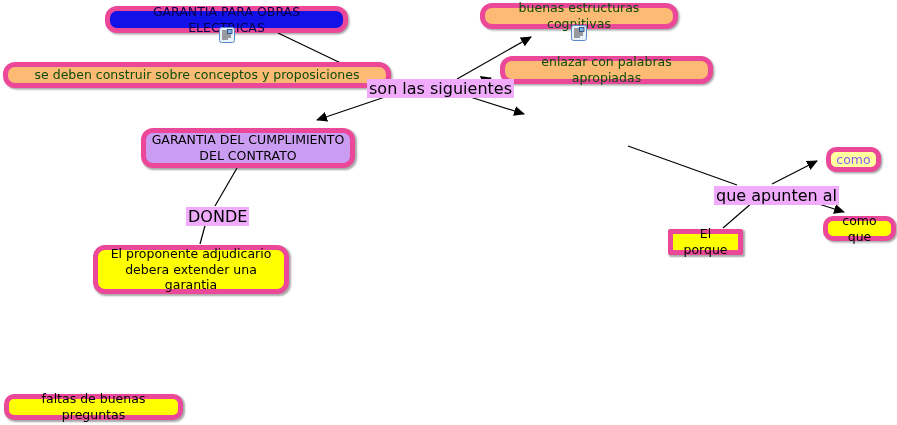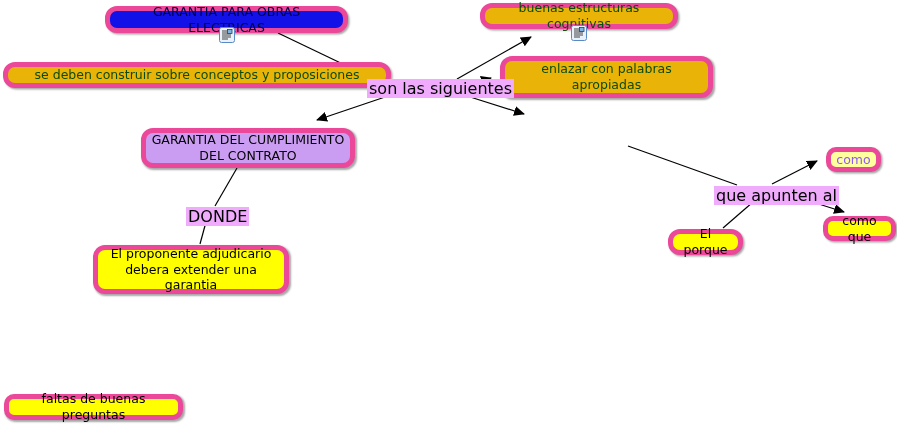--- a/index.html
+++ b/index.html
@@ -10,21 +10,21 @@
   .wires{position:absolute;left:0;top:0;z-index:1;}
   .wires line{stroke:#000;stroke-width:1.2;}
   .node{
     position:absolute;z-index:2;box-sizing:border-box;
     display:flex;align-items:center;justify-content:center;text-align:center;
     font-size:12.5px;line-height:1.25;white-space:pre-line;
     border:5px solid #ec4899;border-radius:12px;padding:0 3px;
     box-shadow:1.5px 1.5px 2px rgba(0,0,0,0.35);
   }
   .n-blue  {background:#1212e8;color:#000045;}
-  .n-green {background:#eab308;color:#0b4b0b;}
+  .n-green {background:#fdba74;color:#0b4b0b;}
   .n-purple{background:#cb9df2;color:#000000;}
   .n-yellow{background:#ffff00;color:#000000;}
   .n-pale  {background:#ffffa0;color:#8b5cf6;}
   .phrase{
     position:absolute;z-index:3;font-size:16px;color:#000;
     background:#f0abfc;padding:0 2px;white-space:nowrap;
   }
   .ricon{position:absolute;z-index:4;width:16px;height:16px;cursor:pointer;}
 </style>
 </head>
@@ -57,40 +57,40 @@
   </div>
 
   <div class="node n-green" style="left:480px;top:3px;width:198px;height:26px;">
     <span>buenas estructuras cognitivas</span>
   </div>
 
   <div class="node n-green" style="left:3px;top:62px;width:388px;height:26px;">
     <span>se deben construir sobre conceptos y proposiciones</span>
   </div>
 
-  <div class="node n-green" style="left:500px;top:56px;width:213px;height:42px;">
+  <div class="node n-green" style="left:500px;top:56px;width:213px;height:28px;">
     <span>enlazar con palabras apropiadas</span>
   </div>
 
 
   <div class="node n-purple" style="left:141px;top:128px;width:214px;height:40px;">
     <span>GARANTIA DEL CUMPLIMIENTO
 DEL CONTRATO</span>
   </div>
 
   <div class="node n-yellow" style="left:93px;top:245px;width:196px;height:49px;">
     <span>El proponente adjudicario
 debera extender una garantia</span>
   </div>
 
   <div class="node n-pale" style="left:826px;top:147px;width:55px;height:25px;border-radius:10px;">
     <span>como</span>
   </div>
 
-  <div class="node n-yellow" style="left:668px;top:229px;width:75px;height:26px;border-radius:12px;">
+  <div class="node n-yellow" style="left:668px;top:229px;width:75px;height:26px;border-radius:2px;">
     <span>El porque</span>
   </div>
 
   <div class="node n-yellow" style="left:823px;top:216px;width:73px;height:25px;border-radius:10px;">
     <span>como que</span>
   </div>
 
   <div class="node n-yellow" style="left:4px;top:394px;width:179px;height:26px;border-radius:10px;">
     <span>faltas de buenas preguntas</span>
   </div>

